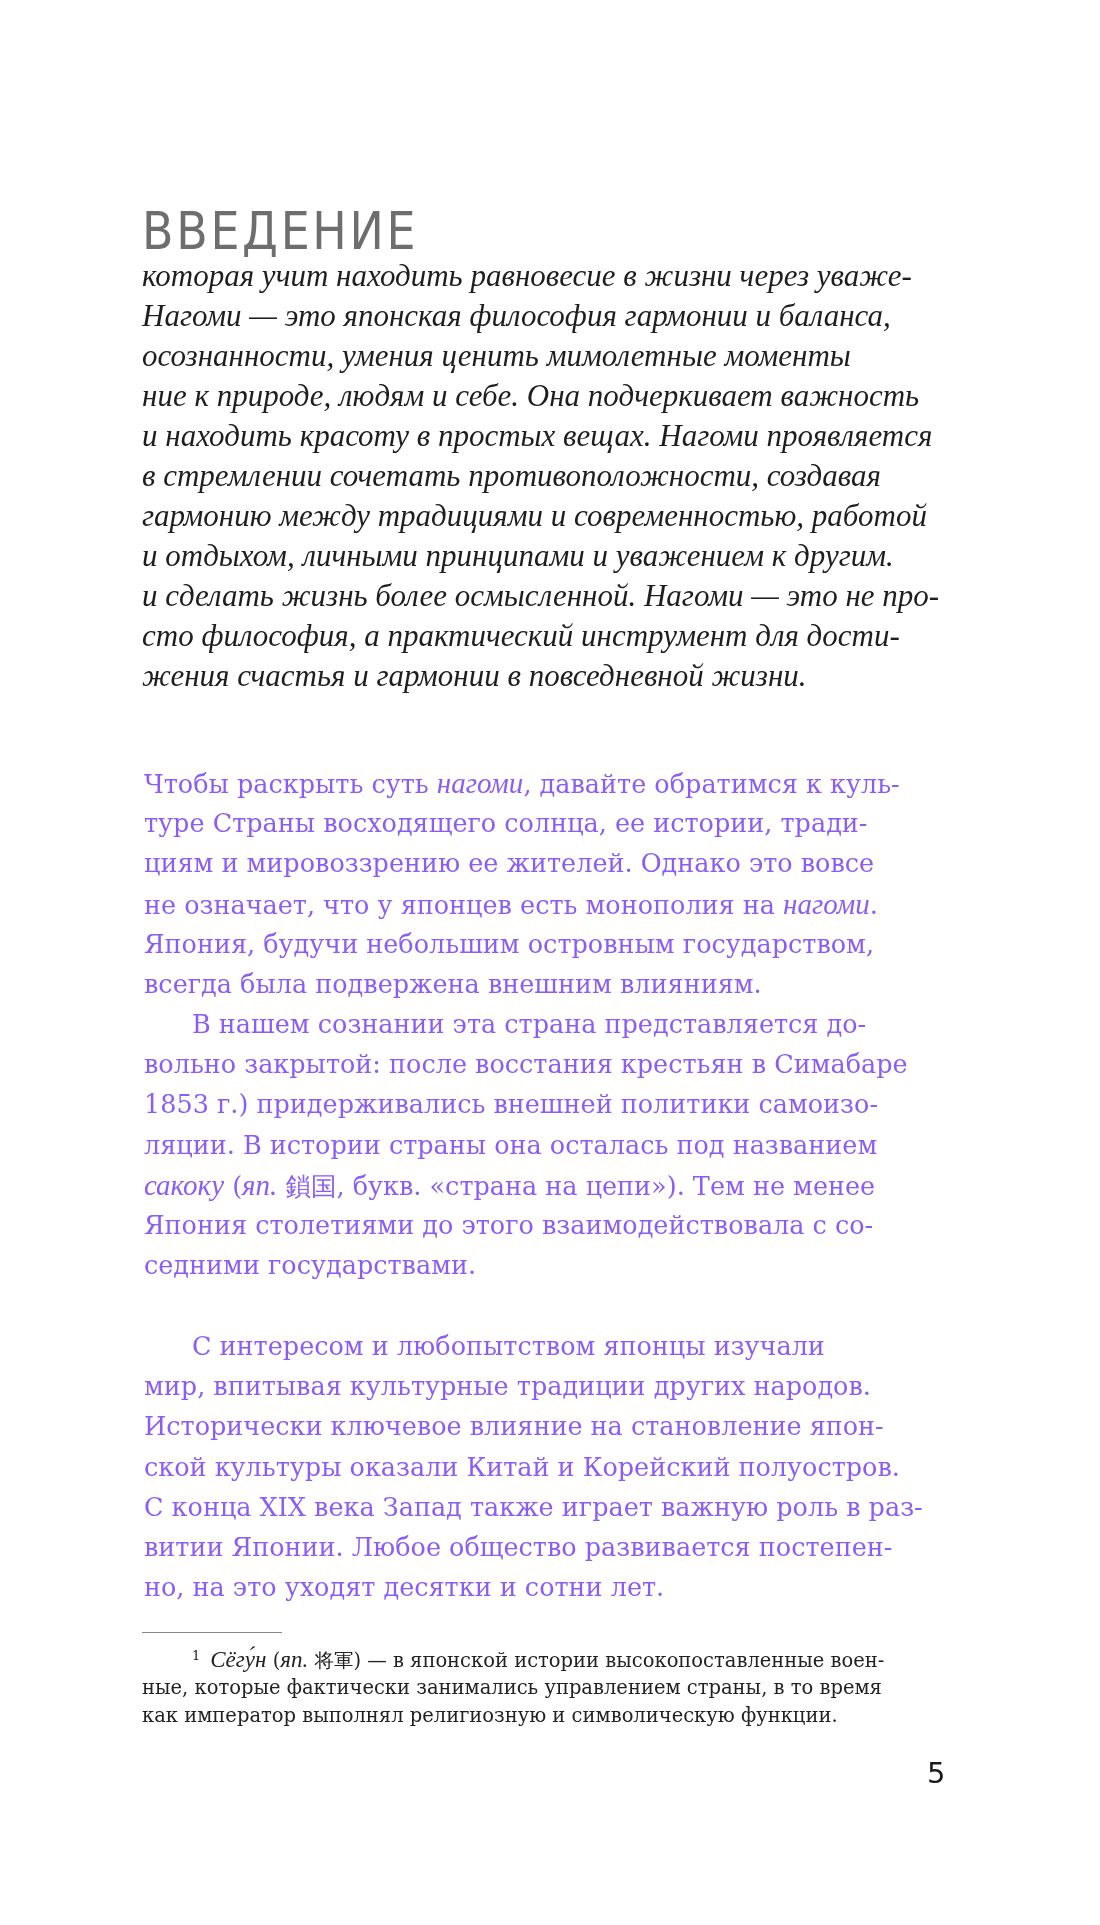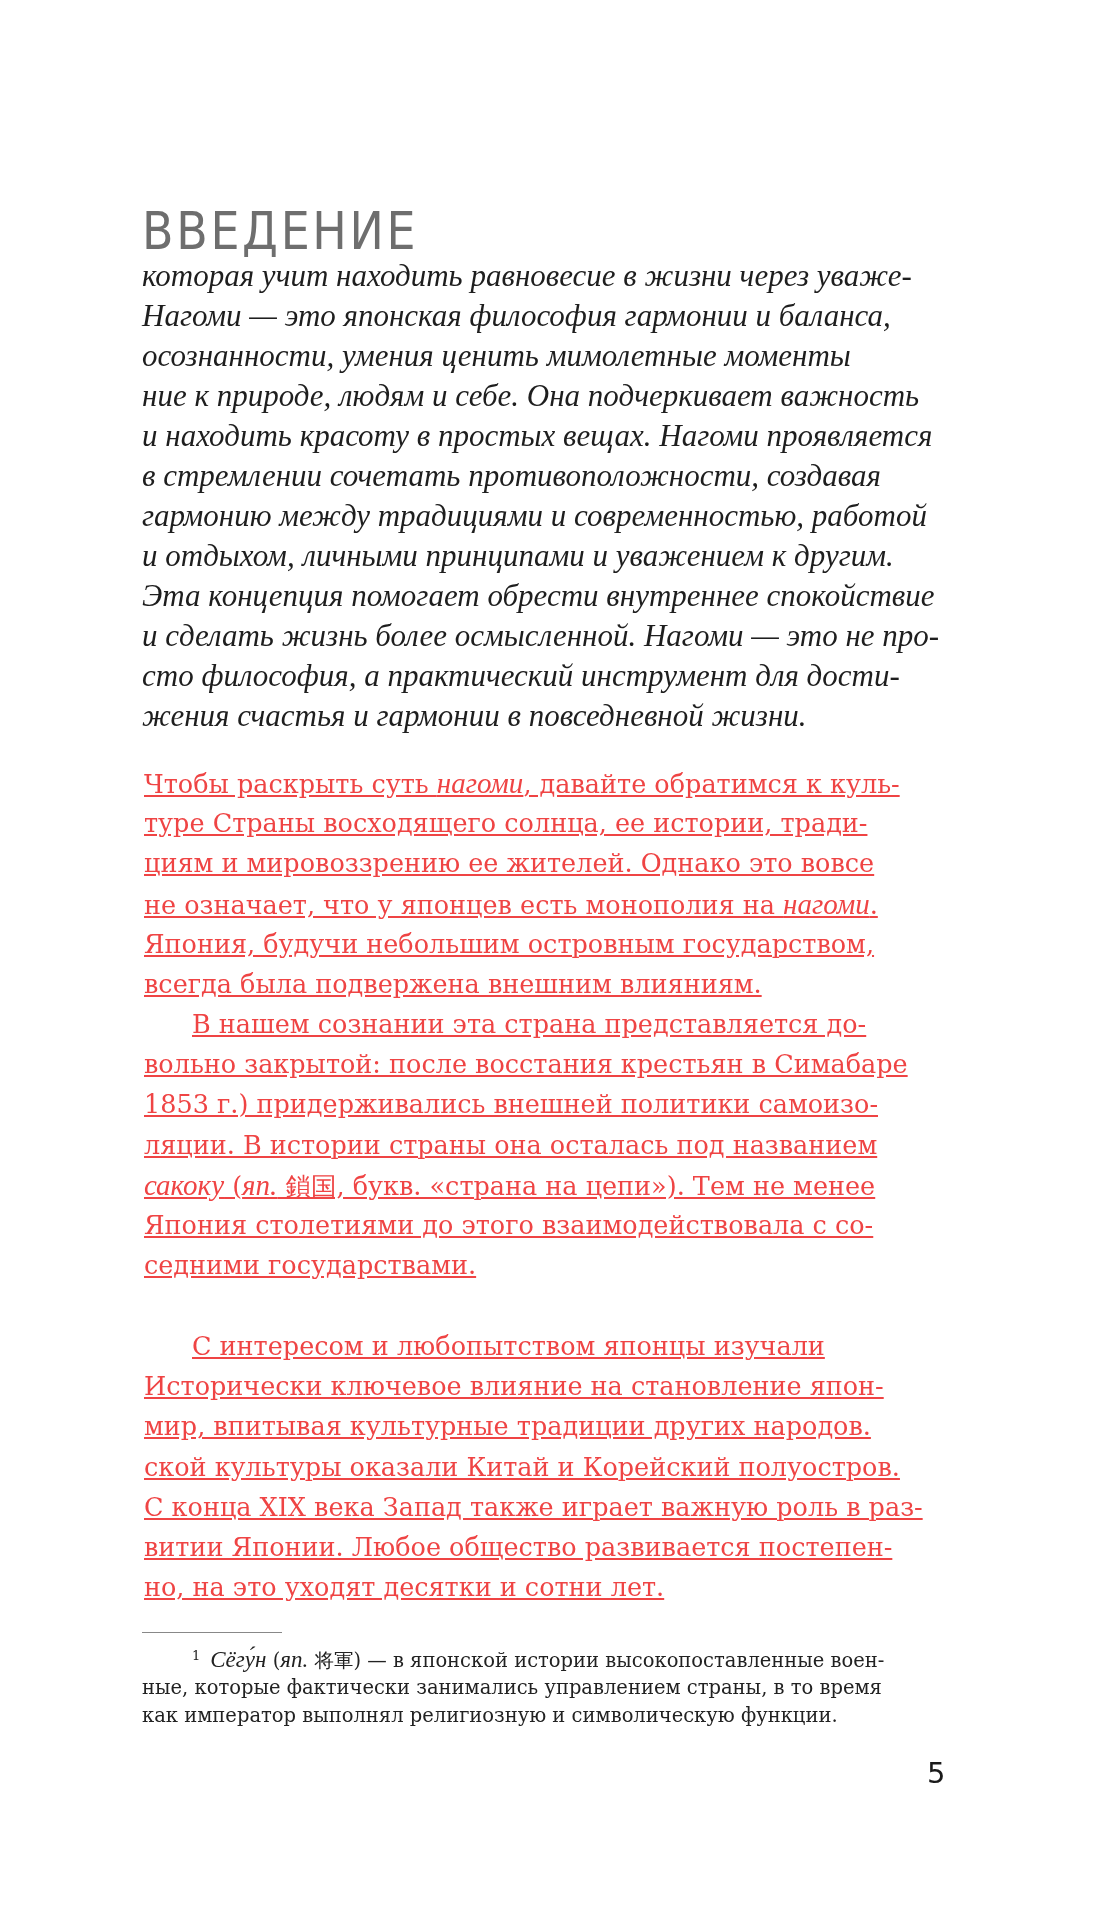--- a/index.html
+++ b/index.html
@@ -50,22 +50,21 @@
       height: 40px;
       line-height: 40px;
       white-space: nowrap;
     }
     .body-text {
       position: absolute;
       left: 120px;
       width: 820px;
       font-family: "DejaVu Serif", serif;
       font-size: 25.5px;
-      color: #ef4444;
-      text-decoration: underline;
+      color: #8b5cf6;
     }
     .body-text .line {
       height: 40.2px;
       line-height: 40.2px;
     }
     .indent { padding-left: 48px; }
     .it { font-family: "Liberation Serif", serif; font-style: italic; font-size: 29px; }
     sup.fn-ref {
       font-size: 14px;
       vertical-align: top;
@@ -116,21 +115,20 @@
 
   <div class="epigraph">
     <span class="line">которая учит находить равновесие в жизни через уваже-</span>
     <span class="line">Нагоми — это японская философия гармонии и баланса,</span>
     <span class="line">осознанности, умения ценить мимолетные моменты</span>
     <span class="line">ние к природе, людям и себе. Она подчеркивает важность</span>
     <span class="line">и находить красоту в простых вещах. Нагоми проявляется</span>
     <span class="line">в стремлении сочетать противоположности, создавая</span>
     <span class="line">гармонию между традициями и современностью, работой</span>
     <span class="line">и отдыхом, личными принципами и уважением к другим.</span>
-    <span class="line">Эта концепция помогает обрести внутреннее спокойствие</span>
     <span class="line">и сделать жизнь более осмысленной. Нагоми — это не про-</span>
     <span class="line">сто философия, а практический инструмент для дости-</span>
     <span class="line">жения счастья и гармонии в повседневной жизни.</span>
   </div>
 
   <div class="body-text" style="top:763px;">
     <span class="line"><span>Чтобы раскрыть суть </span><span class="it">нагоми</span><span>, давайте обратимся к куль-</span></span>
     <span class="line">туре Страны восходящего солнца, ее истории, тради-</span>
     <span class="line">циям и мировоззрению ее жителей. Однако это вовсе</span>
     <span class="line"><span>не означает, что у японцев есть монополия на </span><span class="it">нагоми</span><span>.</span></span>
@@ -143,22 +141,22 @@
     <span class="line">вольно закрытой: после восстания крестьян в Симабаре</span>
     <span class="line">1853 г.) придерживались внешней политики самоизо-</span>
     <span class="line">ляции. В истории страны она осталась под названием</span>
     <span class="line"><span class="it">сакоку</span><span> (</span><span class="it">яп.</span><span> 鎖国, букв. «страна на цепи»). Тем не менее</span></span>
     <span class="line">Япония столетиями до этого взаимодействовала с со-</span>
     <span class="line">седними государствами.</span>
   </div>
 
   <div class="body-text" style="top:1326px;">
     <span class="line indent">С интересом и любопытством японцы изучали</span>
+    <span class="line">мир, впитывая культурные традиции других народов.</span>
     <span class="line">Исторически ключевое влияние на становление япон-</span>
-    <span class="line">мир, впитывая культурные традиции других народов.</span>
     <span class="line">ской культуры оказали Китай и Корейский полуостров.</span>
     <span class="line">С конца XIX века Запад также играет важную роль в раз-</span>
     <span class="line">витии Японии. Любое общество развивается постепен-</span>
     <span class="line">но, на это уходят десятки и сотни лет.</span>
   </div>
 
   <div class="fn-rule"></div>
 
   <div class="footnote">
     <span class="line fn-indent"><span class="fn-num">1</span><span class="it">Сёгу́н</span><span> (</span><span class="it">яп.</span><span> 将軍) — в японской истории высокопоставленные воен-</span></span>

